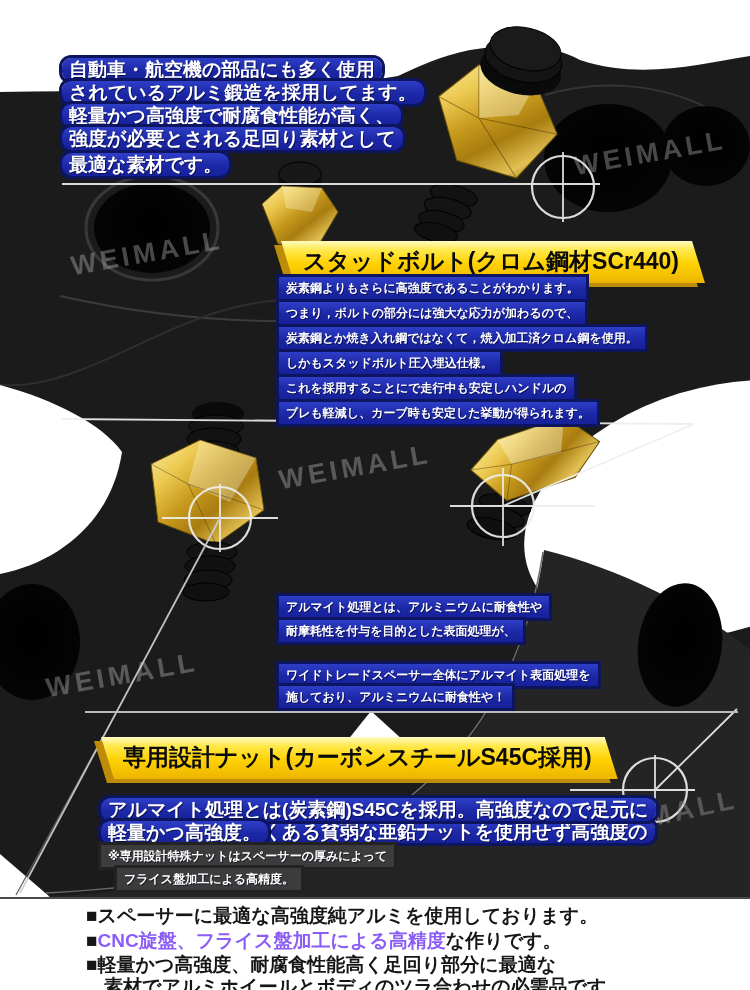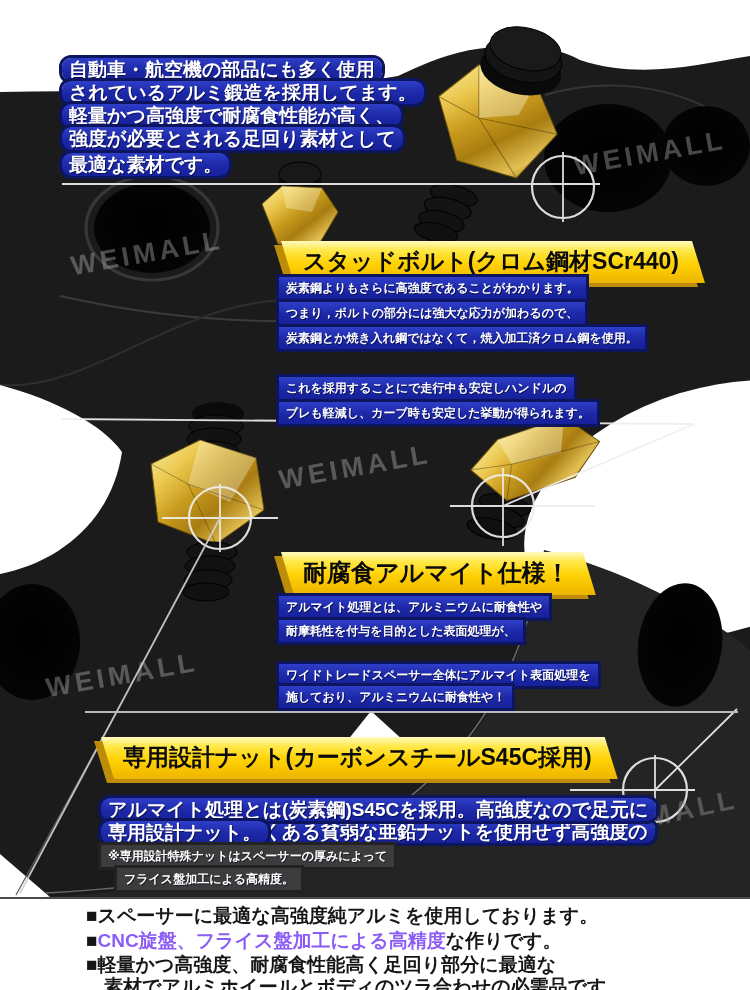--- a/index.html
+++ b/index.html
@@ -181,39 +181,36 @@
   <div class="bar big" style="left:62px;top:127px;">強度が必要とされる足回り素材として</div>
   <div class="bar big" style="left:62px;top:153px;">最適な素材です。</div>
 
   <div class="hl hl2" style="left:281px;top:241px;">
     <span class="gold"></span>
     <span class="face">スタッドボルト(クロム鋼材SCr440)</span>
   </div>
   <div class="bar" style="left:279px;top:277px;">炭素鋼よりもさらに高強度であることがわかります。</div>
   <div class="bar" style="left:279px;top:302px;">つまり，ボルトの部分には強大な応力が加わるので、</div>
   <div class="bar" style="left:279px;top:327px;">炭素鋼とか焼き入れ鋼ではなくて，焼入加工済クロム鋼を使用。</div>
+  <div class="bar" style="left:279px;top:352px;">しかもスタッドボルト圧入埋込仕様。</div>
   <div class="bar" style="left:279px;top:377px;">これを採用することにで走行中も安定しハンドルの</div>
   <div class="bar" style="left:279px;top:402px;">ブレも軽減し、カーブ時も安定した挙動が得られます。</div>
 
-  <div class="hl hl3" style="left:281px;top:552px;">
-    <span class="gold"></span>
-    <span class="face">耐腐食アルマイト仕様！</span>
-  </div>
   <div class="bar" style="left:279px;top:596px;">アルマイト処理とは、アルミニウムに耐食性や</div>
   <div class="bar" style="left:279px;top:620px;">耐摩耗性を付与を目的とした表面処理が、</div>
   <div class="bar" style="left:279px;top:664px;">ワイドトレードスペーサー全体にアルマイト表面処理を</div>
   <div class="bar" style="left:279px;top:686px;">施しており、アルミニウムに耐食性や！</div>
 
   <div class="hl hl4" style="left:101px;top:737px;text-align:right;">
     <span class="gold"></span>
     <span class="face">専用設計ナット(カーボンスチールS45C採用)</span>
   </div>
   <div class="bar big" style="left:101px;top:820px;">こちらの製品はよくある貧弱な亜鉛ナットを使用せず高強度の</div>
   <div class="bar big" style="left:101px;top:798px;">アルマイト処理とは(炭素鋼)S45Cを採用。高強度なので足元に</div>
-  <div class="bar big" style="left:101px;top:821px;">専用設計ナット。</div>
+  <div class="bar big" style="left:101px;top:821px;">軽量かつ高強度。</div>
   <div class="bar note" style="left:101px;top:845px;">※専用設計特殊ナットはスペーサーの厚みによって</div>
   <div class="bar note" style="left:117px;top:868px;">フライス盤加工による高精度。</div>
 
   <div class="footer">
     <div class="fline f1">■スペーサーに最適な高強度純アルミを使用しております。</div>
     <div class="fline f2"><span>■</span><span class="red">CNC旋盤、フライス盤加工による高精度</span><span>な作りです。</span></div>
     <div class="fline f3">■軽量かつ高強度、耐腐食性能高く足回り部分に最適な</div>
     <div class="fline f4">素材でアルミホイールとボディのツラ合わせの必需品です。</div>
   </div>
 

